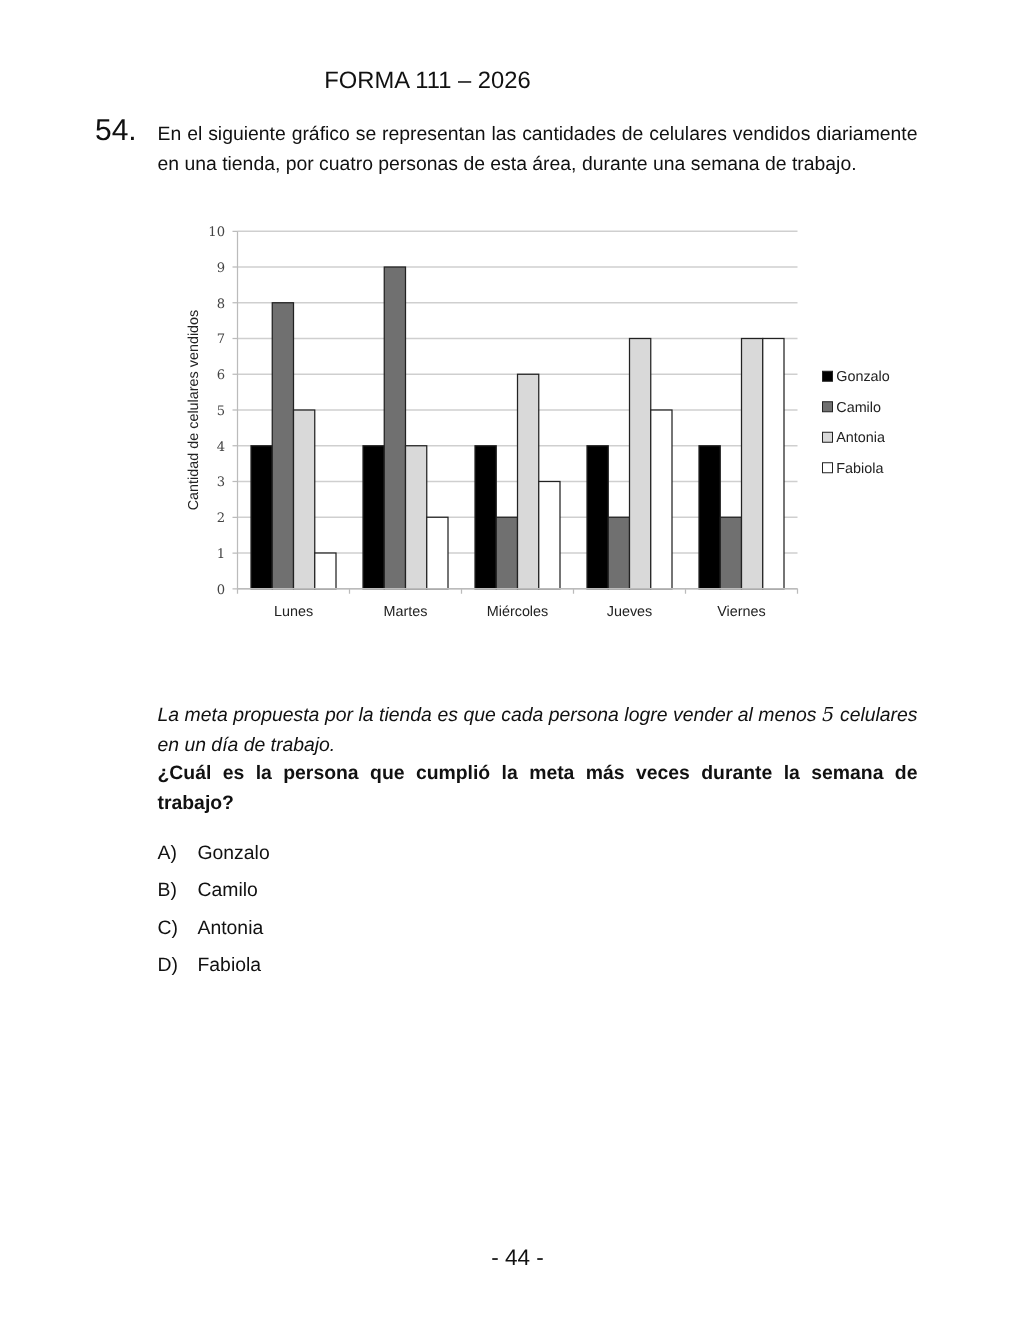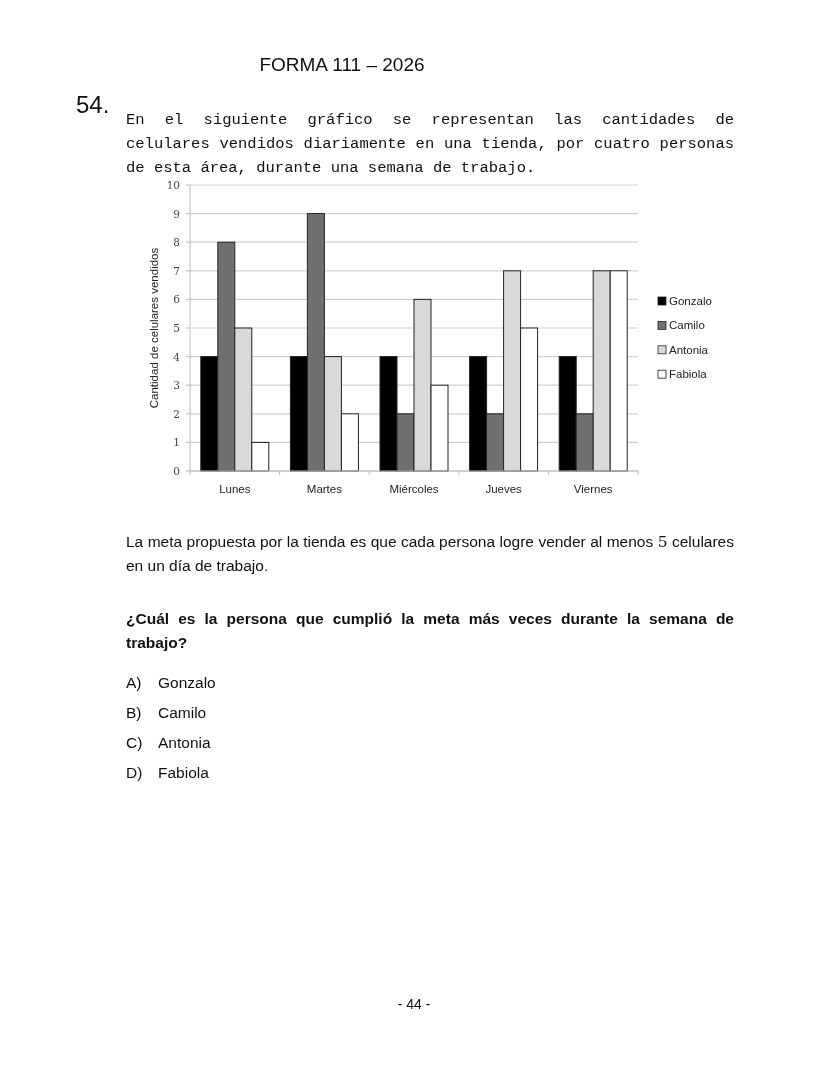--- a/index.html
+++ b/index.html
@@ -1,31 +1,31 @@
 <!DOCTYPE html>
 <html><head>
 <meta charset="utf-8">
 <style>
   html, body { margin: 0; padding: 0; background: #ffffff; }
   body { width: 828px; height: 1071px; position: relative; overflow: hidden;
          font-family: "Liberation Sans", sans-serif; color: #111; }
   .header { position: absolute; top: 54px; left: 0; width: 684px; text-align: center;
             font-size: 19px; letter-spacing: 0; }
   .qnum { position: absolute; top: 91px; left: 76px; font-size: 24px; }
-  .stem { position: absolute; top: 108px; left: 126px; width: 608px; font-size: 15.5px;
-          line-height: 24px; text-align: justify; font-family: Liberation Mono, monospace; }
+  .stem { position: absolute; top: 96px; left: 126px; width: 608px; font-size: 15.5px;
+          line-height: 24px; text-align: justify; }
   .chart { position: absolute; left: 140px; top: 175px; width: 600px; height: 330px; }
   .para { position: absolute; left: 126px; width: 608px; font-size: 15.5px; line-height: 24px; text-align: justify; }
-  .p1 { top: 530px; }
+  .p1 { top: 560px; font-style: italic; }
   .p2 { top: 607px; font-weight: bold; }
   .serif-num { font-family: "DejaVu Serif", serif; }
   .options { position: absolute; left: 126px; top: 672px; font-size: 15.5px; }
   .opt { height: 30px; line-height: 22px; display: flex; }
   .opt .letter { width: 32px; }
-  .footer { position: absolute; top: 996px; left: 0; width: 828px; text-align: center; font-size: 14px; }
+  .footer { position: absolute; top: 996px; left: 0; width: 828px; text-align: center; font-size: 18px; }
 </style>
 </head>
 <body>
 
 <div class="header">FORMA 111 –  2026</div>
 
 <div class="qnum">54.</div>
 <div class="stem">En el siguiente gráfico se representan las cantidades de celulares vendidos diariamente en una tienda, por cuatro personas de esta área, durante una semana de trabajo.</div>
 
 <svg class="chart" id="chart" xmlns="http://www.w3.org/2000/svg" width="600" height="330" viewBox="0 0 600 330">

